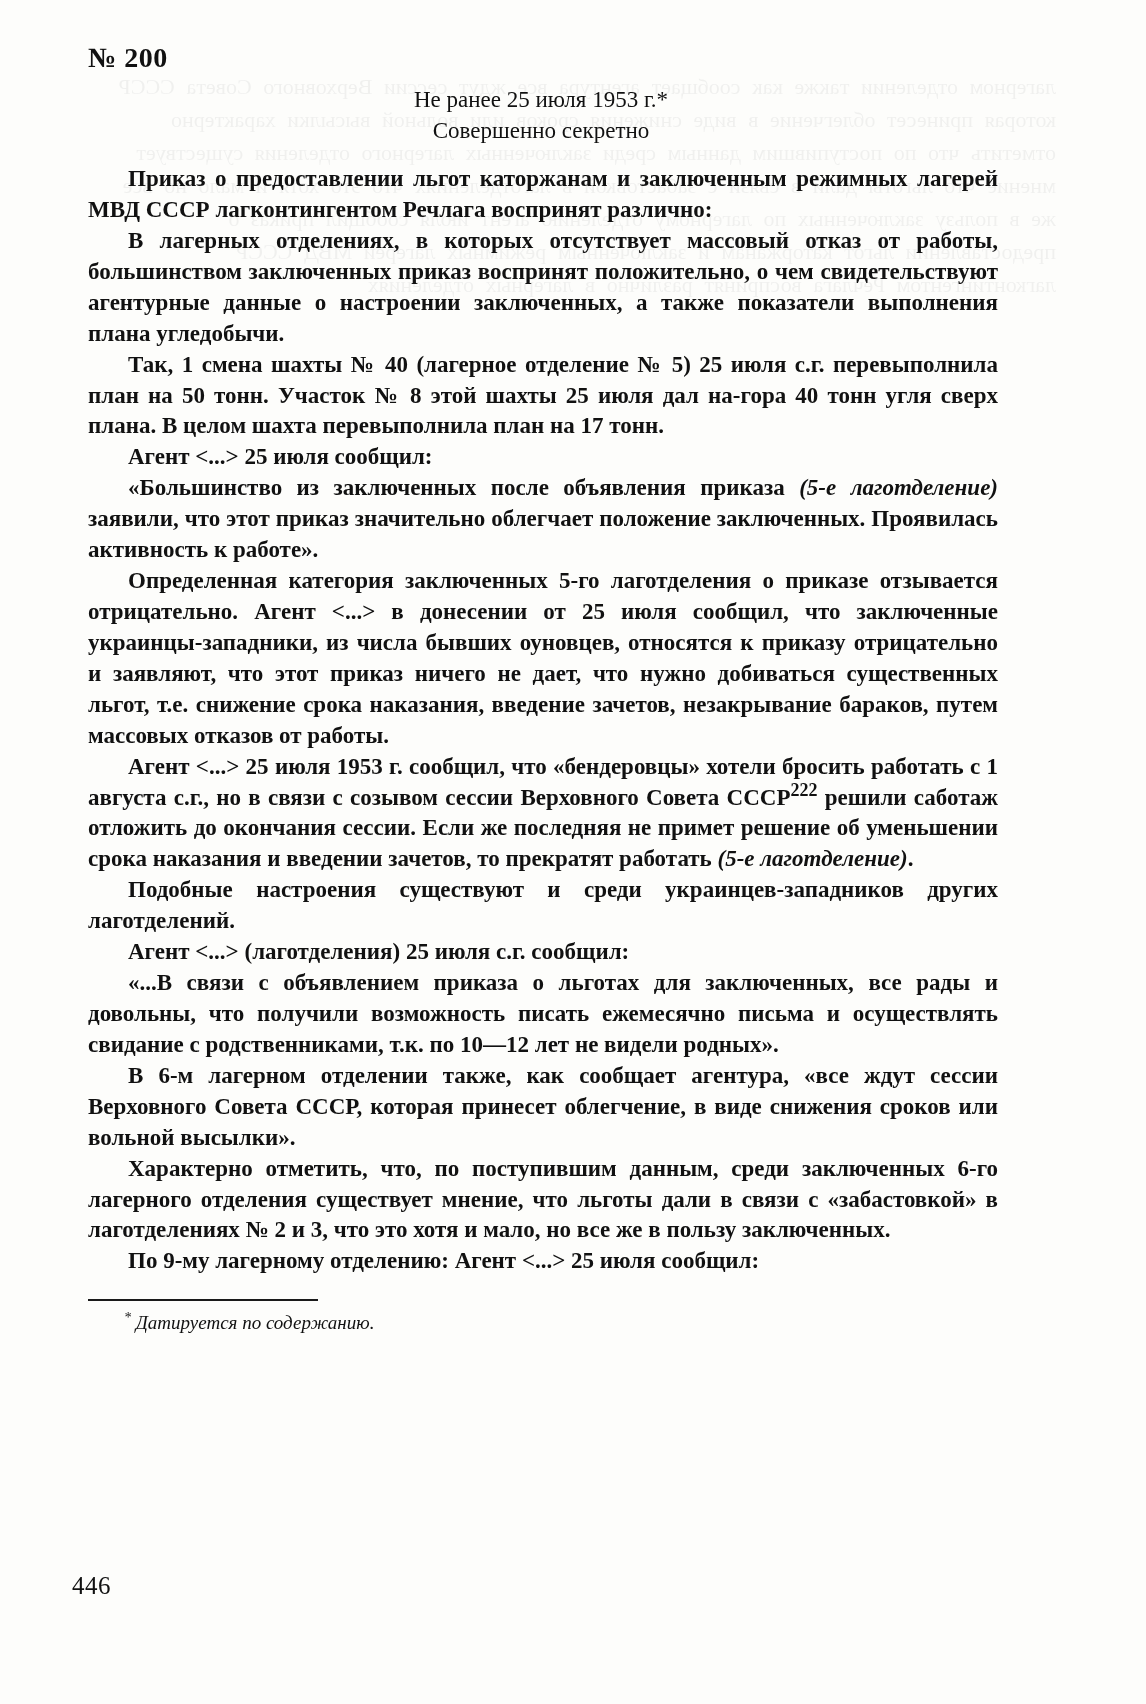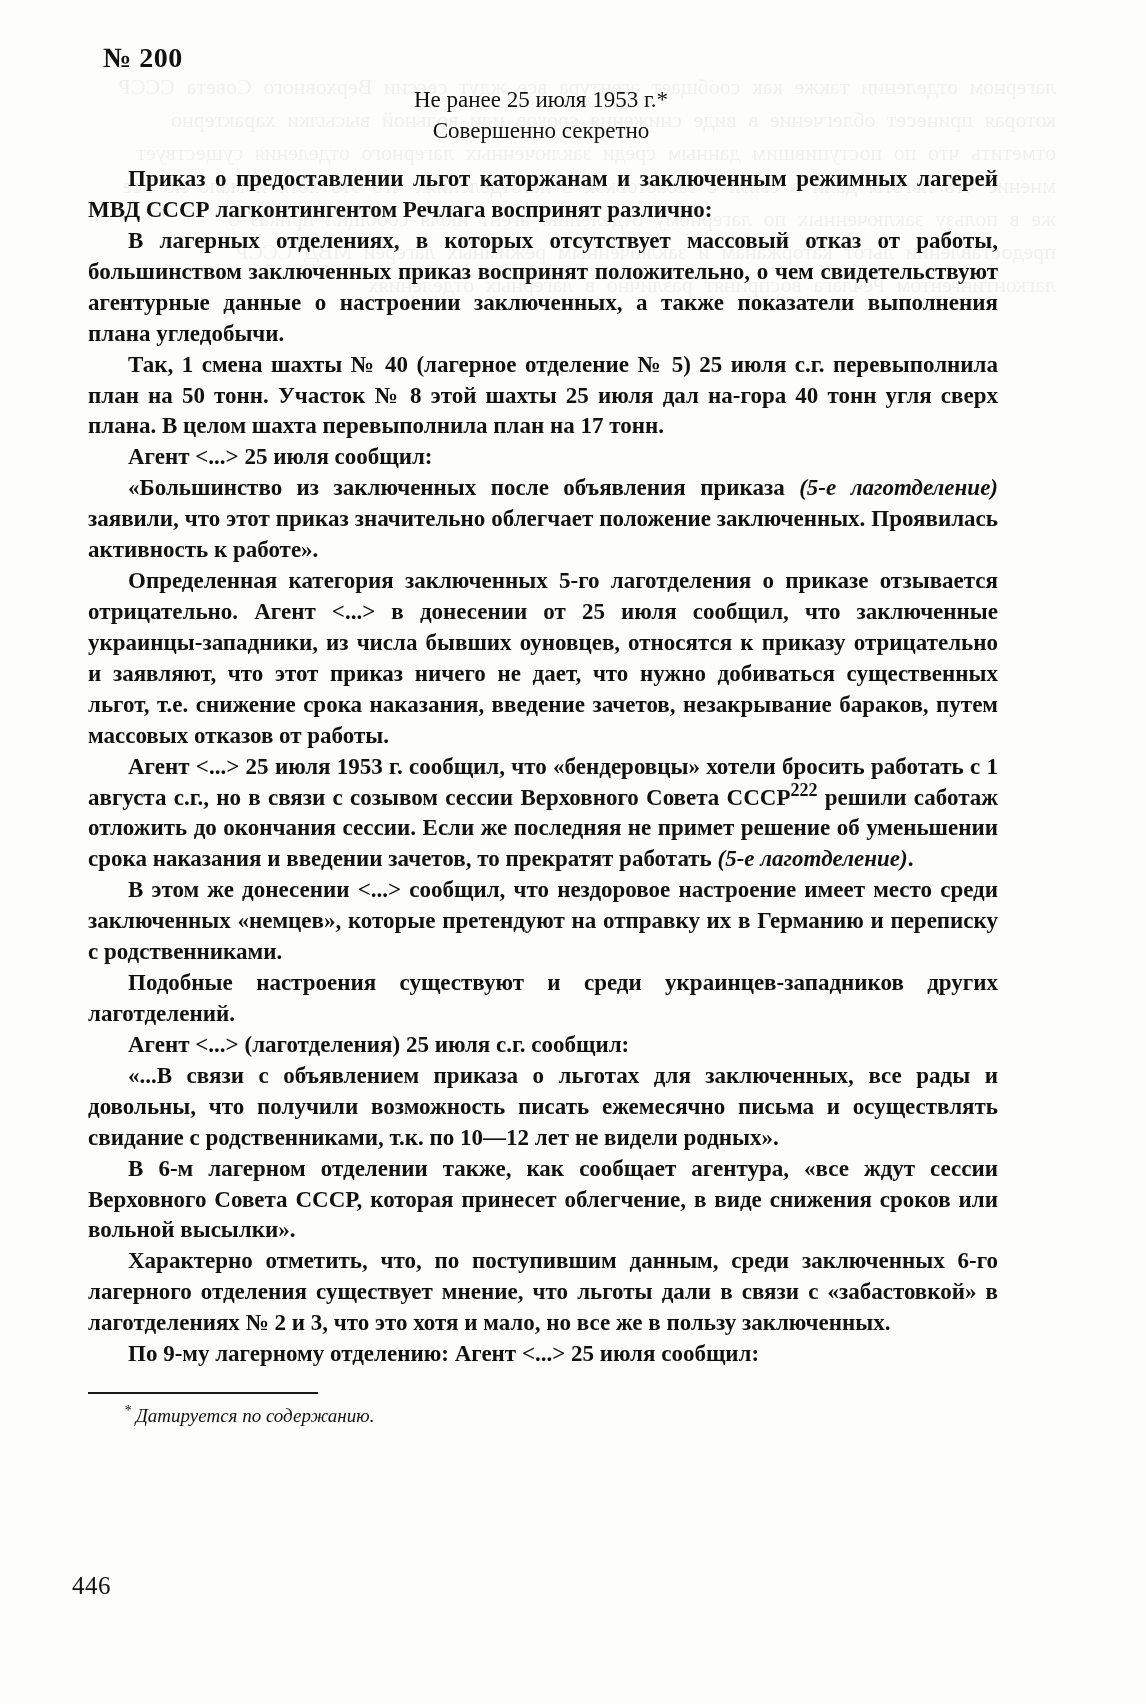--- a/index.html
+++ b/index.html
@@ -22,21 +22,21 @@
   .content {
     position: absolute;
     left: 88px;
     top: 42px;
     width: 910px;
   }
   .doc-number {
     font-size: 28px;
     font-weight: bold;
     letter-spacing: 0.5px;
-    margin: 0 0 10px 15px;
+    margin: 0 0 10px 0;
   }
   .title {
     font-size: 23.5px;
     font-weight: bold;
     line-height: 1.33;
     margin: 0 0 24px 0;
   }
   .title .ital {
     font-style: italic;
   }
@@ -128,21 +128,20 @@
     </div>
 
     <div class="body-text">
       <p>Приказ о предоставлении льгот каторжанам и заключенным режимных лагерей МВД СССР лагконтингентом Речлага воспринят различно:</p>
       <p>В лагерных отделениях, в которых отсутствует массовый отказ от работы, большинством заключенных приказ воспринят положительно, о чем свидетельствуют агентурные данные о настроении заключенных, а также показатели выполнения плана угледобычи.</p>
       <p>Так, 1 смена шахты № 40 (лагерное отделение № 5) 25 июля с.г. перевыполнила план на 50 тонн. Участок № 8 этой шахты 25 июля дал на-гора 40 тонн угля сверх плана. В целом шахта перевыполнила план на 17 тонн.</p>
       <p>Агент &lt;...&gt; 25 июля сообщил:</p>
       <p>«Большинство из заключенных после объявления приказа <span class="ital">(5-е лаготделение)</span> заявили, что этот приказ значительно облегчает положение заключенных. Проявилась активность к работе».</p>
       <p>Определенная категория заключенных 5-го лаготделения о приказе отзывается отрицательно. Агент &lt;...&gt; в донесении от 25 июля сообщил, что заключенные украинцы-западники, из числа бывших оуновцев, относятся к приказу отрицательно и заявляют, что этот приказ ничего не дает, что нужно добиваться существенных льгот, т.е. снижение срока наказания, введение зачетов, незакрывание бараков, путем массовых отказов от работы.</p>
       <p>Агент &lt;...&gt; 25 июля 1953 г. сообщил, что «бендеровцы» хотели бросить работать с 1 августа с.г., но в связи с созывом сессии Верховного Совета СССР<span class="sup">222</span> решили саботаж отложить до окончания сессии. Если же последняя не примет решение об уменьшении срока наказания и введении зачетов, то прекратят работать <span class="ital">(5-е лаготделение)</span>.</p>
-      <p>В этом же донесении &lt;...&gt; сообщил, что нездоровое настроение имеет место среди заключенных «немцев», которые претендуют на отправку их в Германию и переписку с родственниками.</p>
       <p>Подобные настроения существуют и среди украинцев-западников других лаготделений.</p>
       <p>Агент &lt;...&gt; (лаготделения) 25 июля с.г. сообщил:</p>
       <p>«...В связи с объявлением приказа о льготах для заключенных, все рады и довольны, что получили возможность писать ежемесячно письма и осуществлять свидание с родственниками, т.к. по 10—12 лет не видели родных».</p>
       <p>В 6-м лагерном отделении также, как сообщает агентура, «все ждут сессии Верховного Совета СССР, которая принесет облегчение, в виде снижения сроков или вольной высылки».</p>
       <p>Характерно отметить, что, по поступившим данным, среди заключенных 6-го лагерного отделения существует мнение, что льготы дали в связи с «забастовкой» в лаготделениях № 2 и 3, что это хотя и мало, но все же в пользу заключенных.</p>
       <p>По 9-му лагерному отделению: Агент &lt;...&gt; 25 июля сообщил:</p>
     </div>
 
     <div class="footnote-rule"></div>
 

